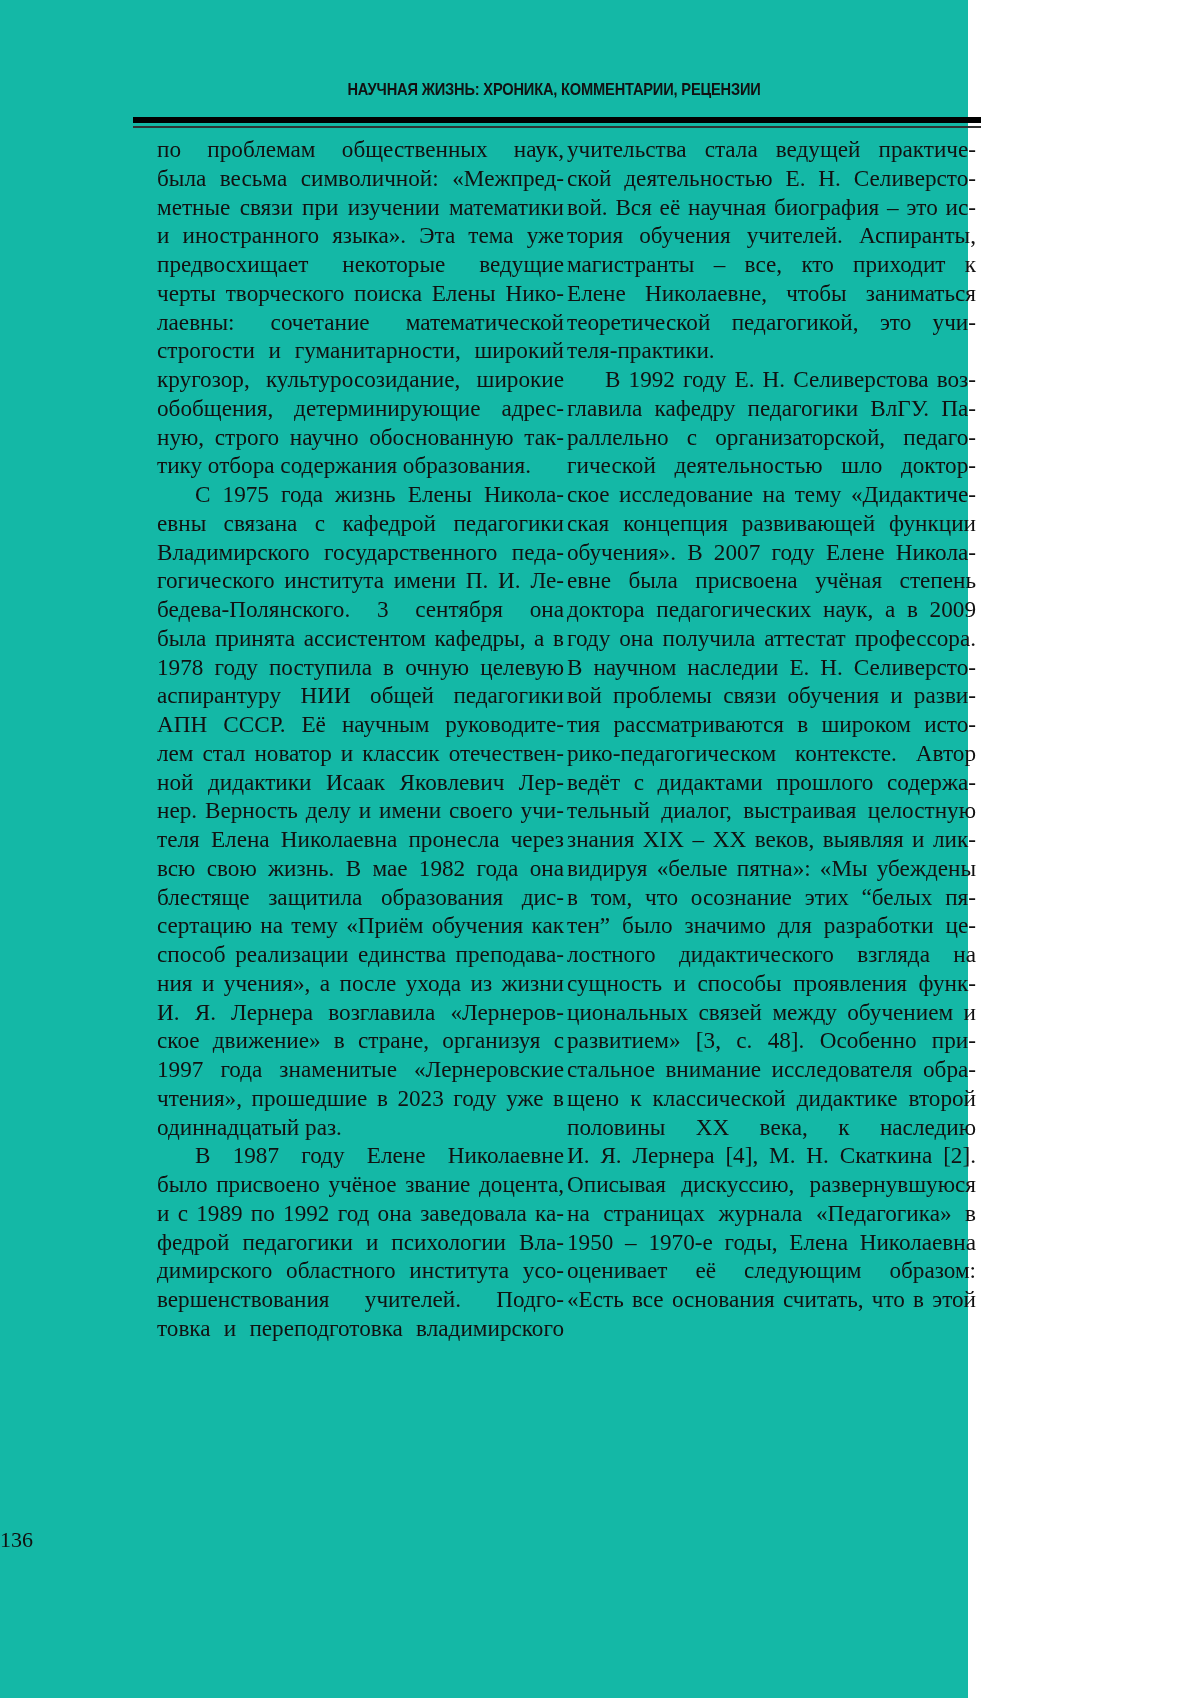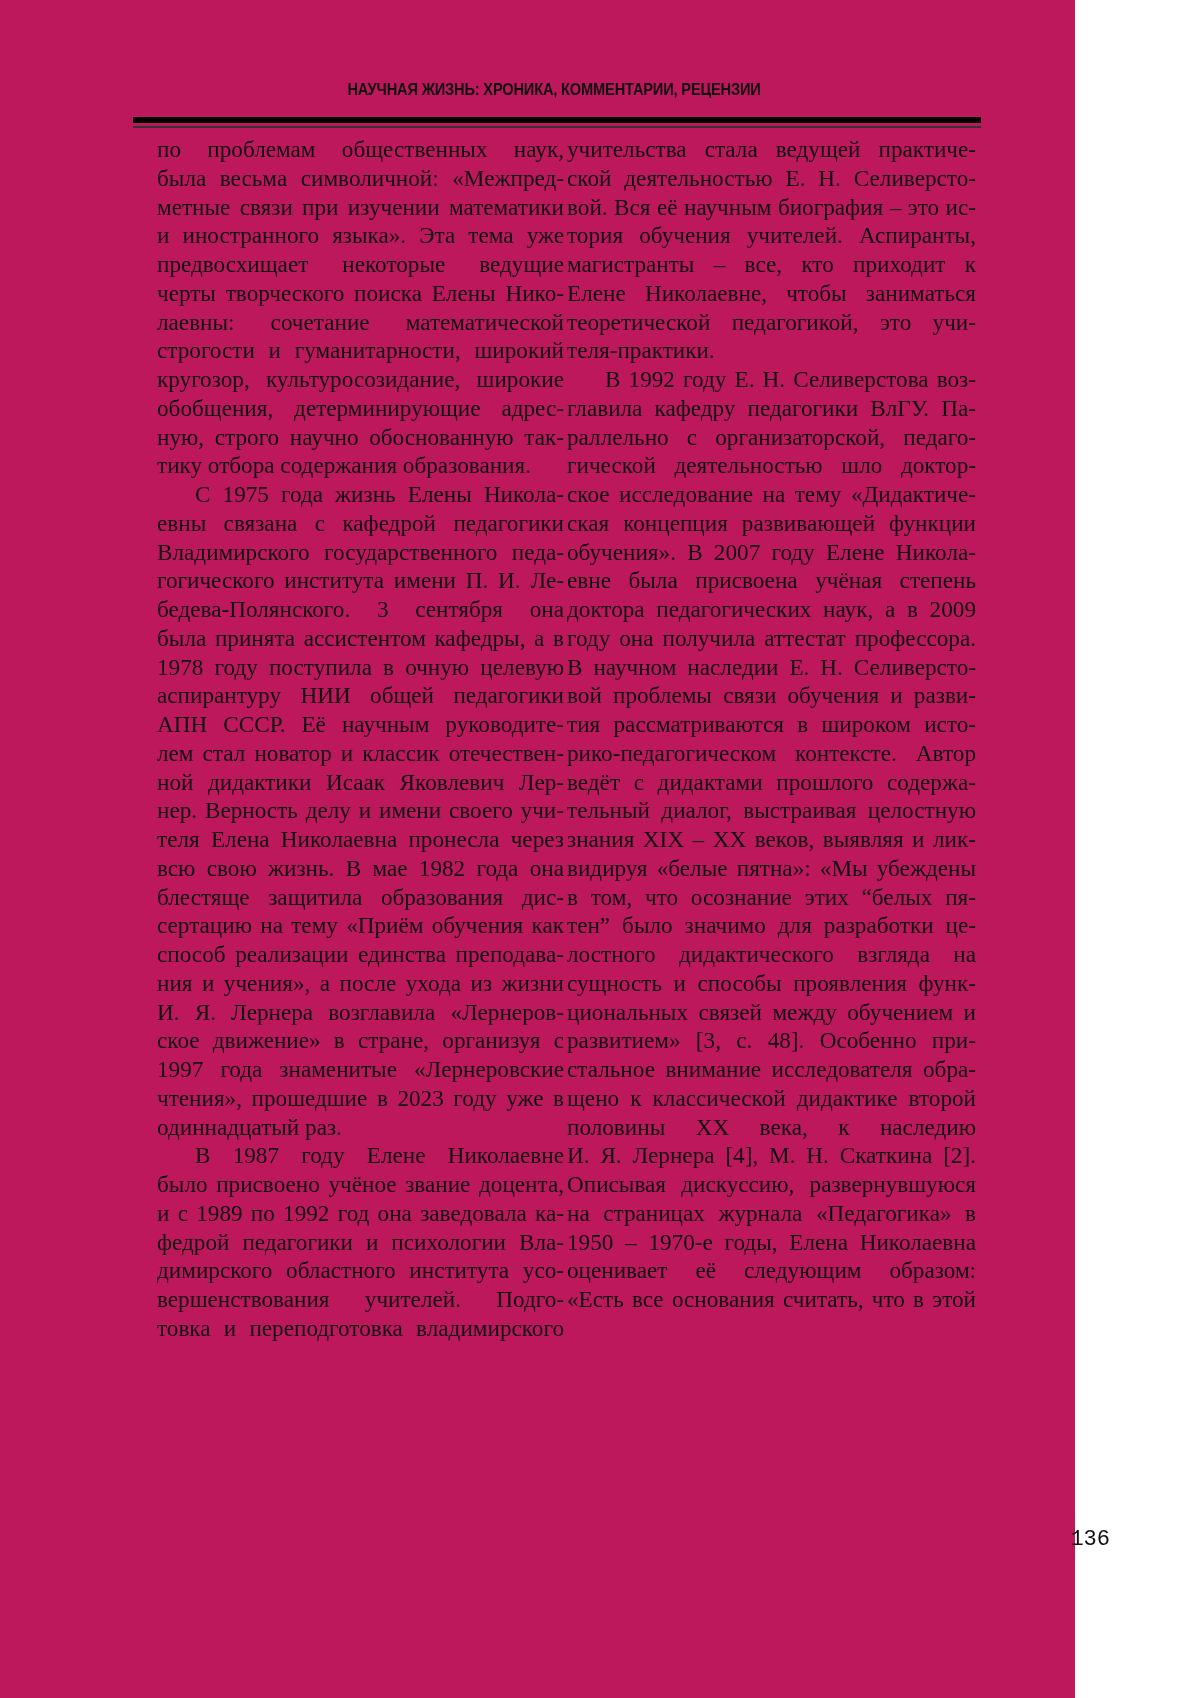--- a/index.html
+++ b/index.html
@@ -1,39 +1,39 @@
 <!DOCTYPE html>
 <html><head>
 <meta charset="utf-8">
 <style>
   html, body { margin: 0; padding: 0; background: #ffffff; }
   body { width: 1200px; height: 1698px; position: relative; overflow: hidden; }
-  .page { position: absolute; left: 0; top: 0; width: 1075px; height: 1698px; background: #be185d; }
+  .page { position: absolute; left: 0; top: 0; width: 968px; height: 1698px; background: #14b8a6; }
   .running-head {
     position: absolute; left: 133px; width: 842px; top: 80px;
     text-align: center; font-family: "Liberation Sans", sans-serif;
     font-weight: bold; font-size: 17px; color: #111; letter-spacing: -0.2px;
     transform: scaleX(0.86); transform-origin: center;
     white-space: nowrap;
   }
   .rule-thick { position: absolute; left: 133px; width: 848px; top: 117px; height: 6px; background: #000; }
   .rule-thin { position: absolute; left: 133px; width: 848px; top: 126px; height: 2px; background: #333; }
   .column { position: absolute; top: 135px; font-family: "Liberation Serif", serif; font-size: 23.2px; color: #111; }
   .col-left { left: 133px; width: 407px; margin-left: 24px; }
   .col-right { left: 567px; width: 409px; }
   .line {
     display: block; height: 28.75px; line-height: 28.75px;
     text-align: justify; text-align-last: justify; white-space: nowrap;
     overflow: visible;
   }
   .line.last { text-align-last: left; }
   .line.indent { text-indent: 38px; }
   .page-number {
-    position: absolute; left: 0; width: 1110px; top: 1527px; text-align: right;
-    font-family: Liberation Mono, monospace; font-size: 22px; color: #111;
+    position: absolute; left: 0; width: 1110px; top: 1527px; text-align: left;
+    font-family: Liberation Serif, serif; font-size: 22px; color: #111;
   }
 </style>
 </head>
 <body>
 
 <div class="page">
   <div class="running-head">НАУЧНАЯ ЖИЗНЬ: ХРОНИКА, КОММЕНТАРИИ, РЕЦЕНЗИИ</div>
   <div class="rule-thick"></div>
   <div class="rule-thin"></div>
 
@@ -77,21 +77,21 @@
       <span class="line">было присвоено учёное звание доцента,</span>
       <span class="line">и с 1989 по 1992 год она заведовала ка-</span>
       <span class="line">федрой педагогики и психологии Вла-</span>
       <span class="line">димирского областного института усо-</span>
       <span class="line">вершенствования учителей. Подго-</span>
       <span class="line">товка и переподготовка владимирского</span>
     </div>
   <div class="column col-right">
       <span class="line">учительства стала ведущей практиче-</span>
       <span class="line">ской деятельностью Е. Н. Селиверсто-</span>
-      <span class="line">вой. Вся её научным биография – это ис-</span>
+      <span class="line">вой. Вся её научная биография – это ис-</span>
       <span class="line">тория обучения учителей. Аспиранты,</span>
       <span class="line">магистранты – все, кто приходит к</span>
       <span class="line">Елене Николаевне, чтобы заниматься</span>
       <span class="line">теоретической педагогикой, это учи-</span>
       <span class="line last">теля-практики.</span>
       <span class="line indent">В 1992 году Е. Н. Селиверстова воз-</span>
       <span class="line">главила кафедру педагогики ВлГУ. Па-</span>
       <span class="line">раллельно с организаторской, педаго-</span>
       <span class="line">гической деятельностью шло доктор-</span>
       <span class="line">ское исследование на тему «Дидактиче-</span>

